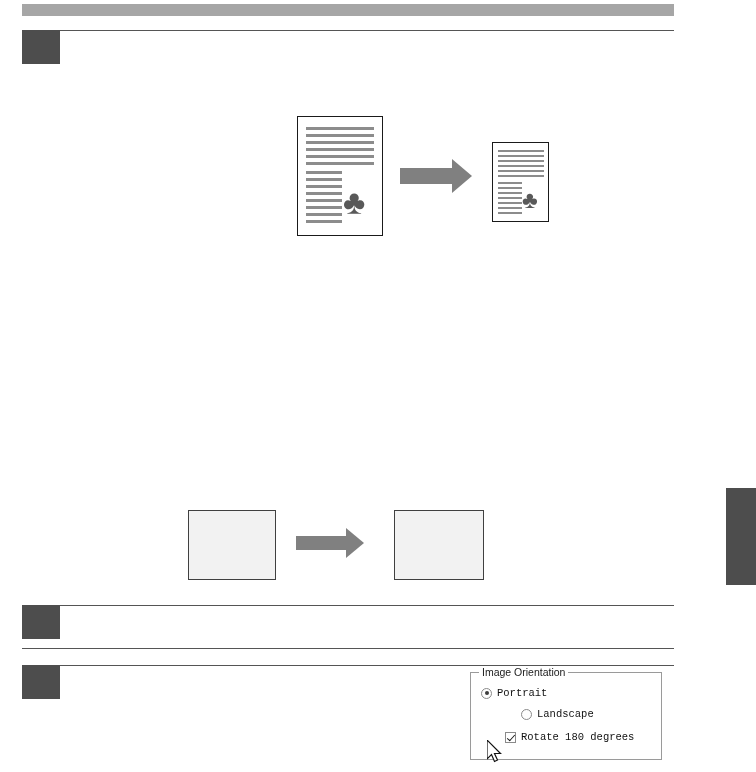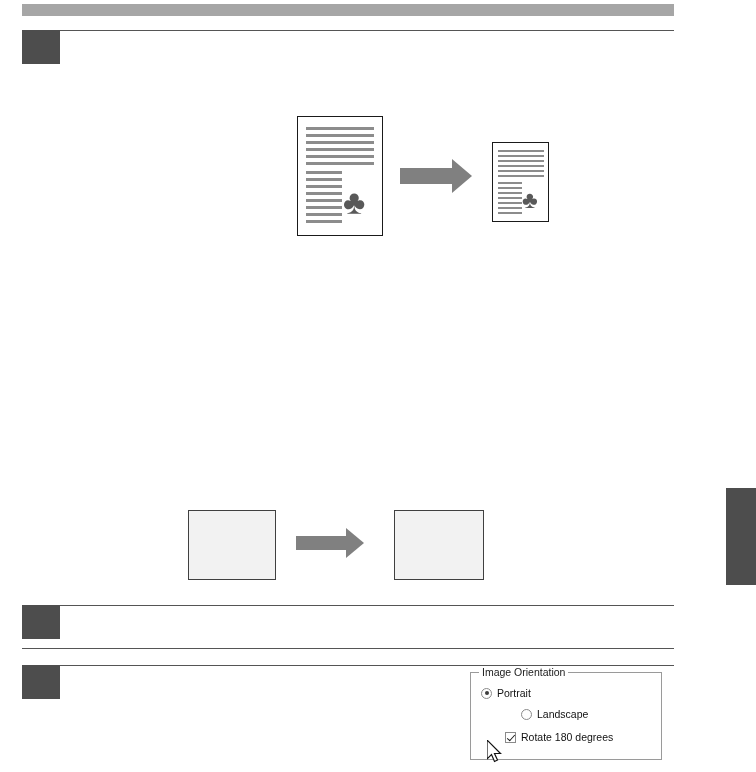--- a/index.html
+++ b/index.html
@@ -117,20 +117,21 @@
     white-space: nowrap;
   }
   .orient-row {
     position: absolute;
     left: 10px;
     display: flex;
     align-items: center;
     font-size: 10.5px;
     color: #111111;
     white-space: nowrap;
+    font-family: Liberation Mono, monospace;
   }
   .radio {
     width: 11px;
     height: 11px;
     border-radius: 50%;
     border: 1px solid #8a8a8a;
     background: #fdfdfd;
     margin-right: 5px;
     position: relative;
     box-sizing: border-box;

